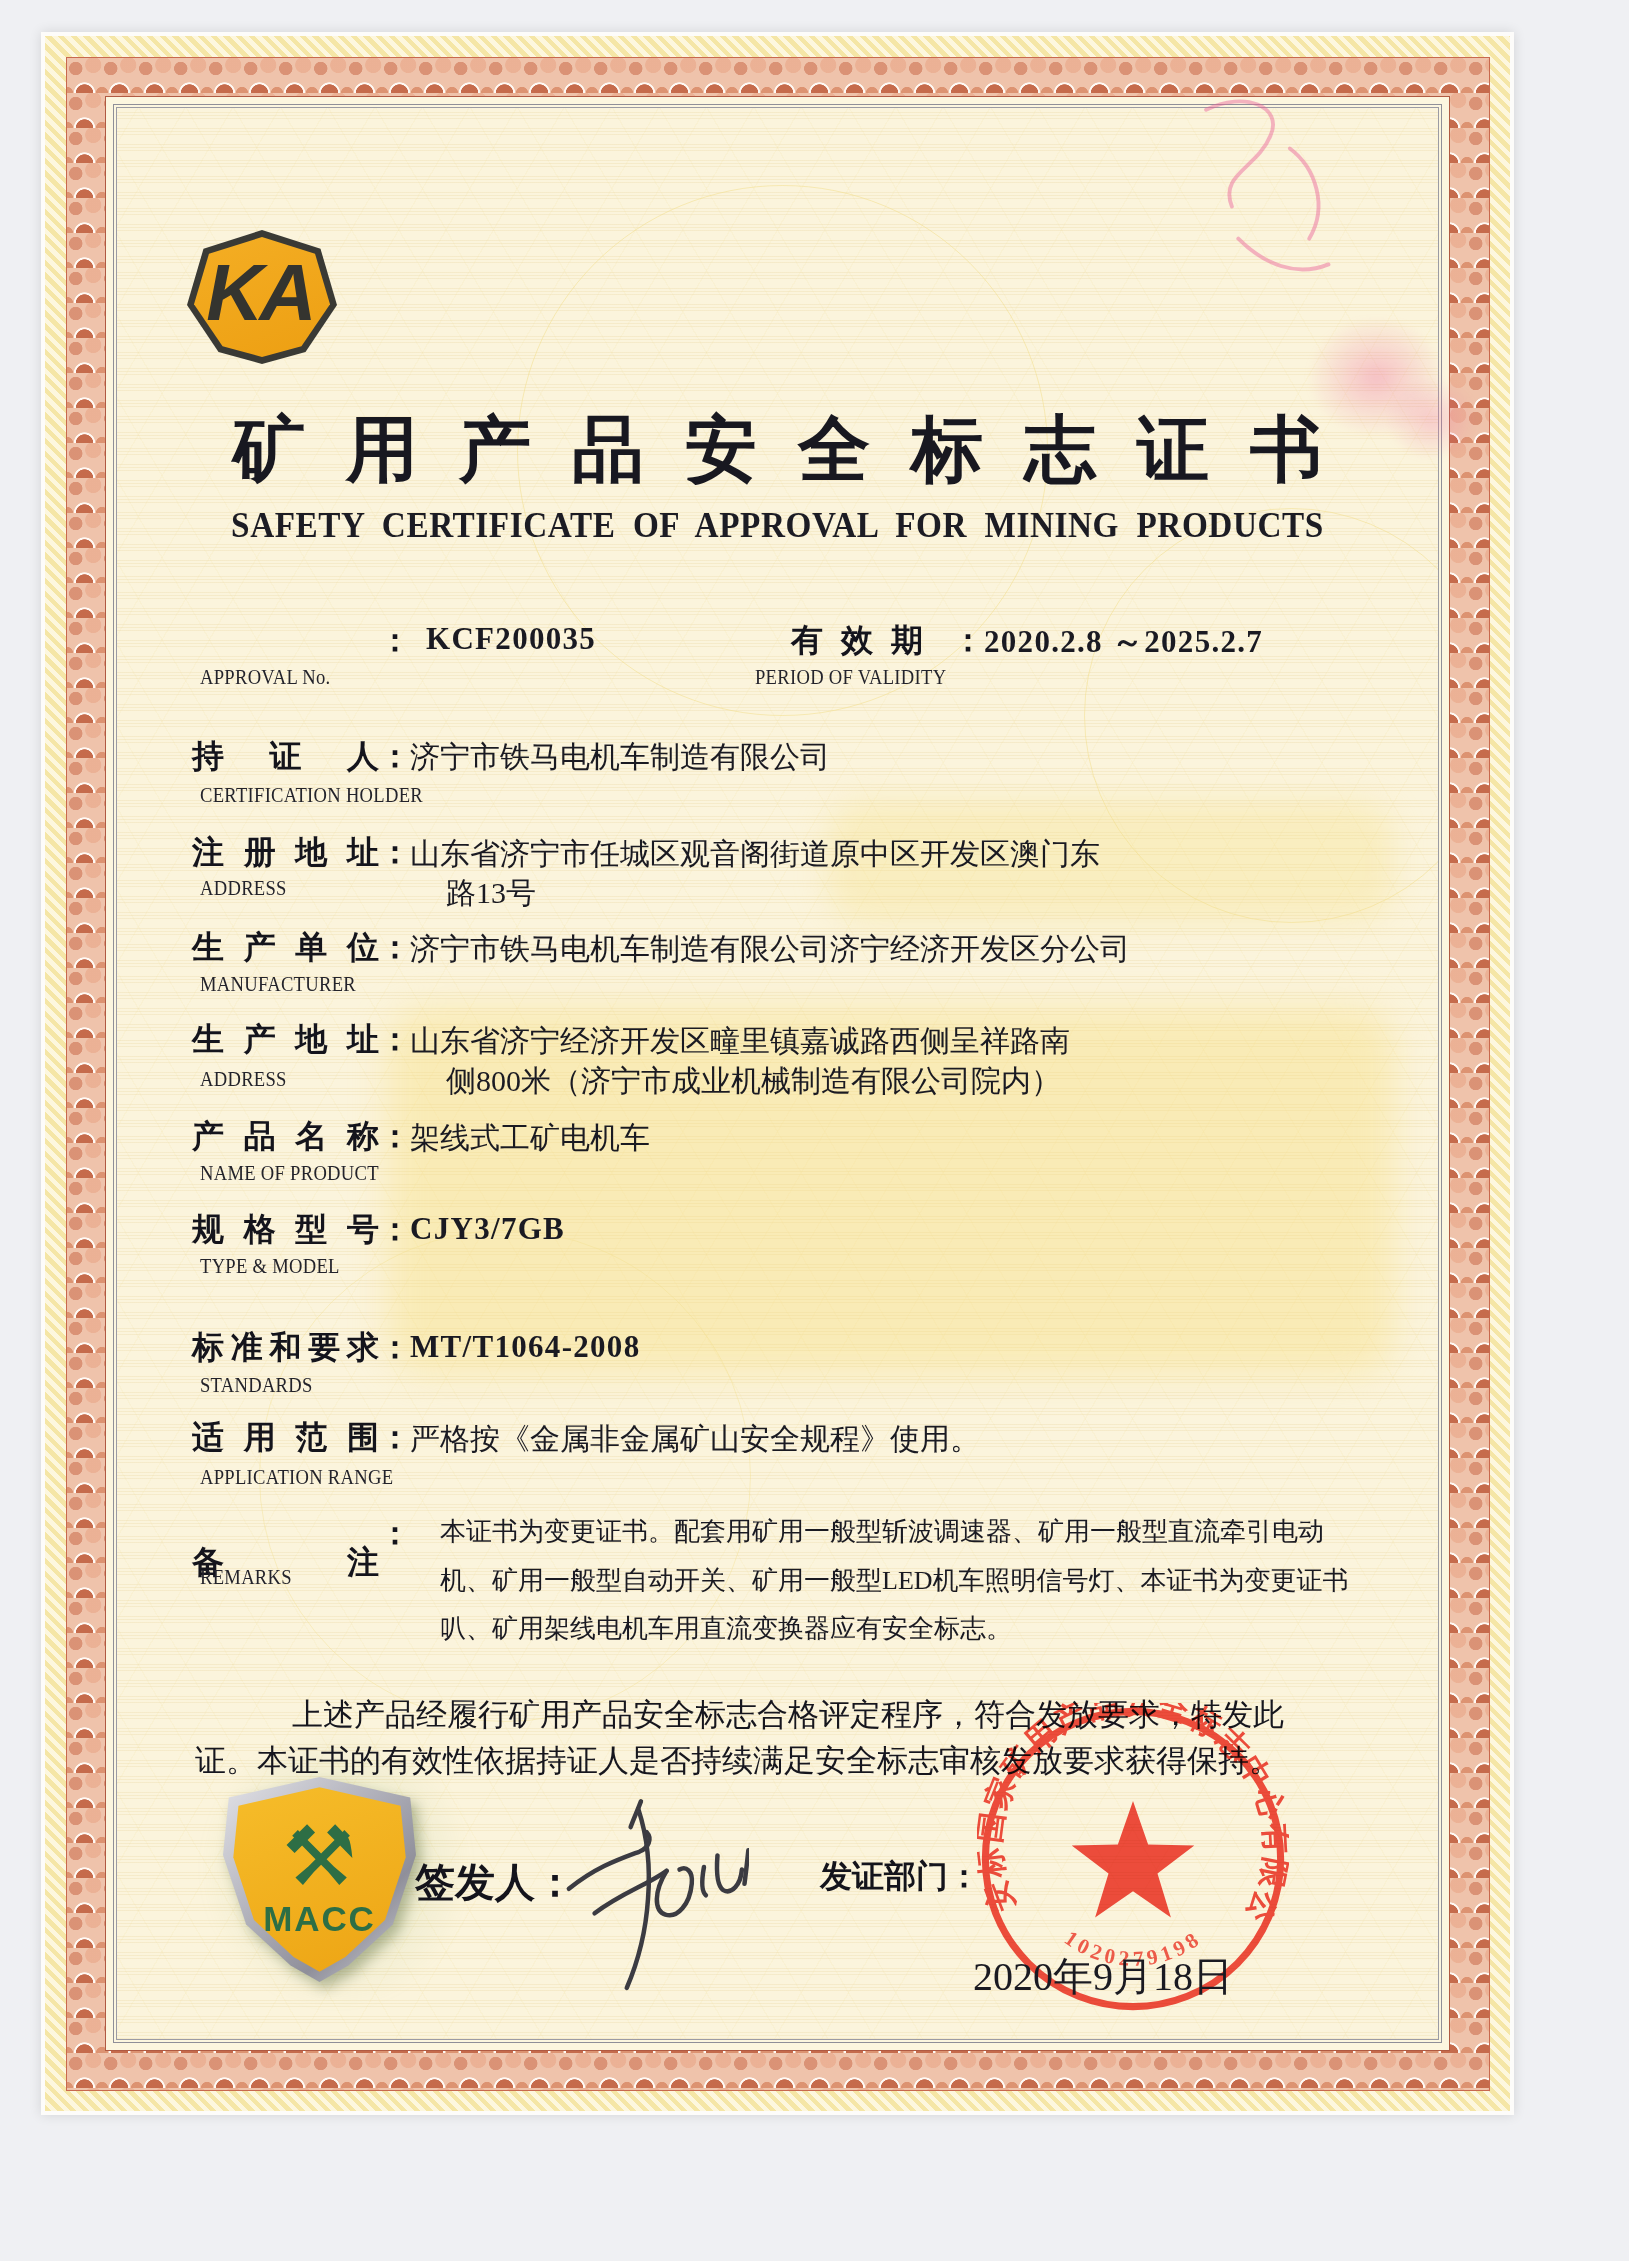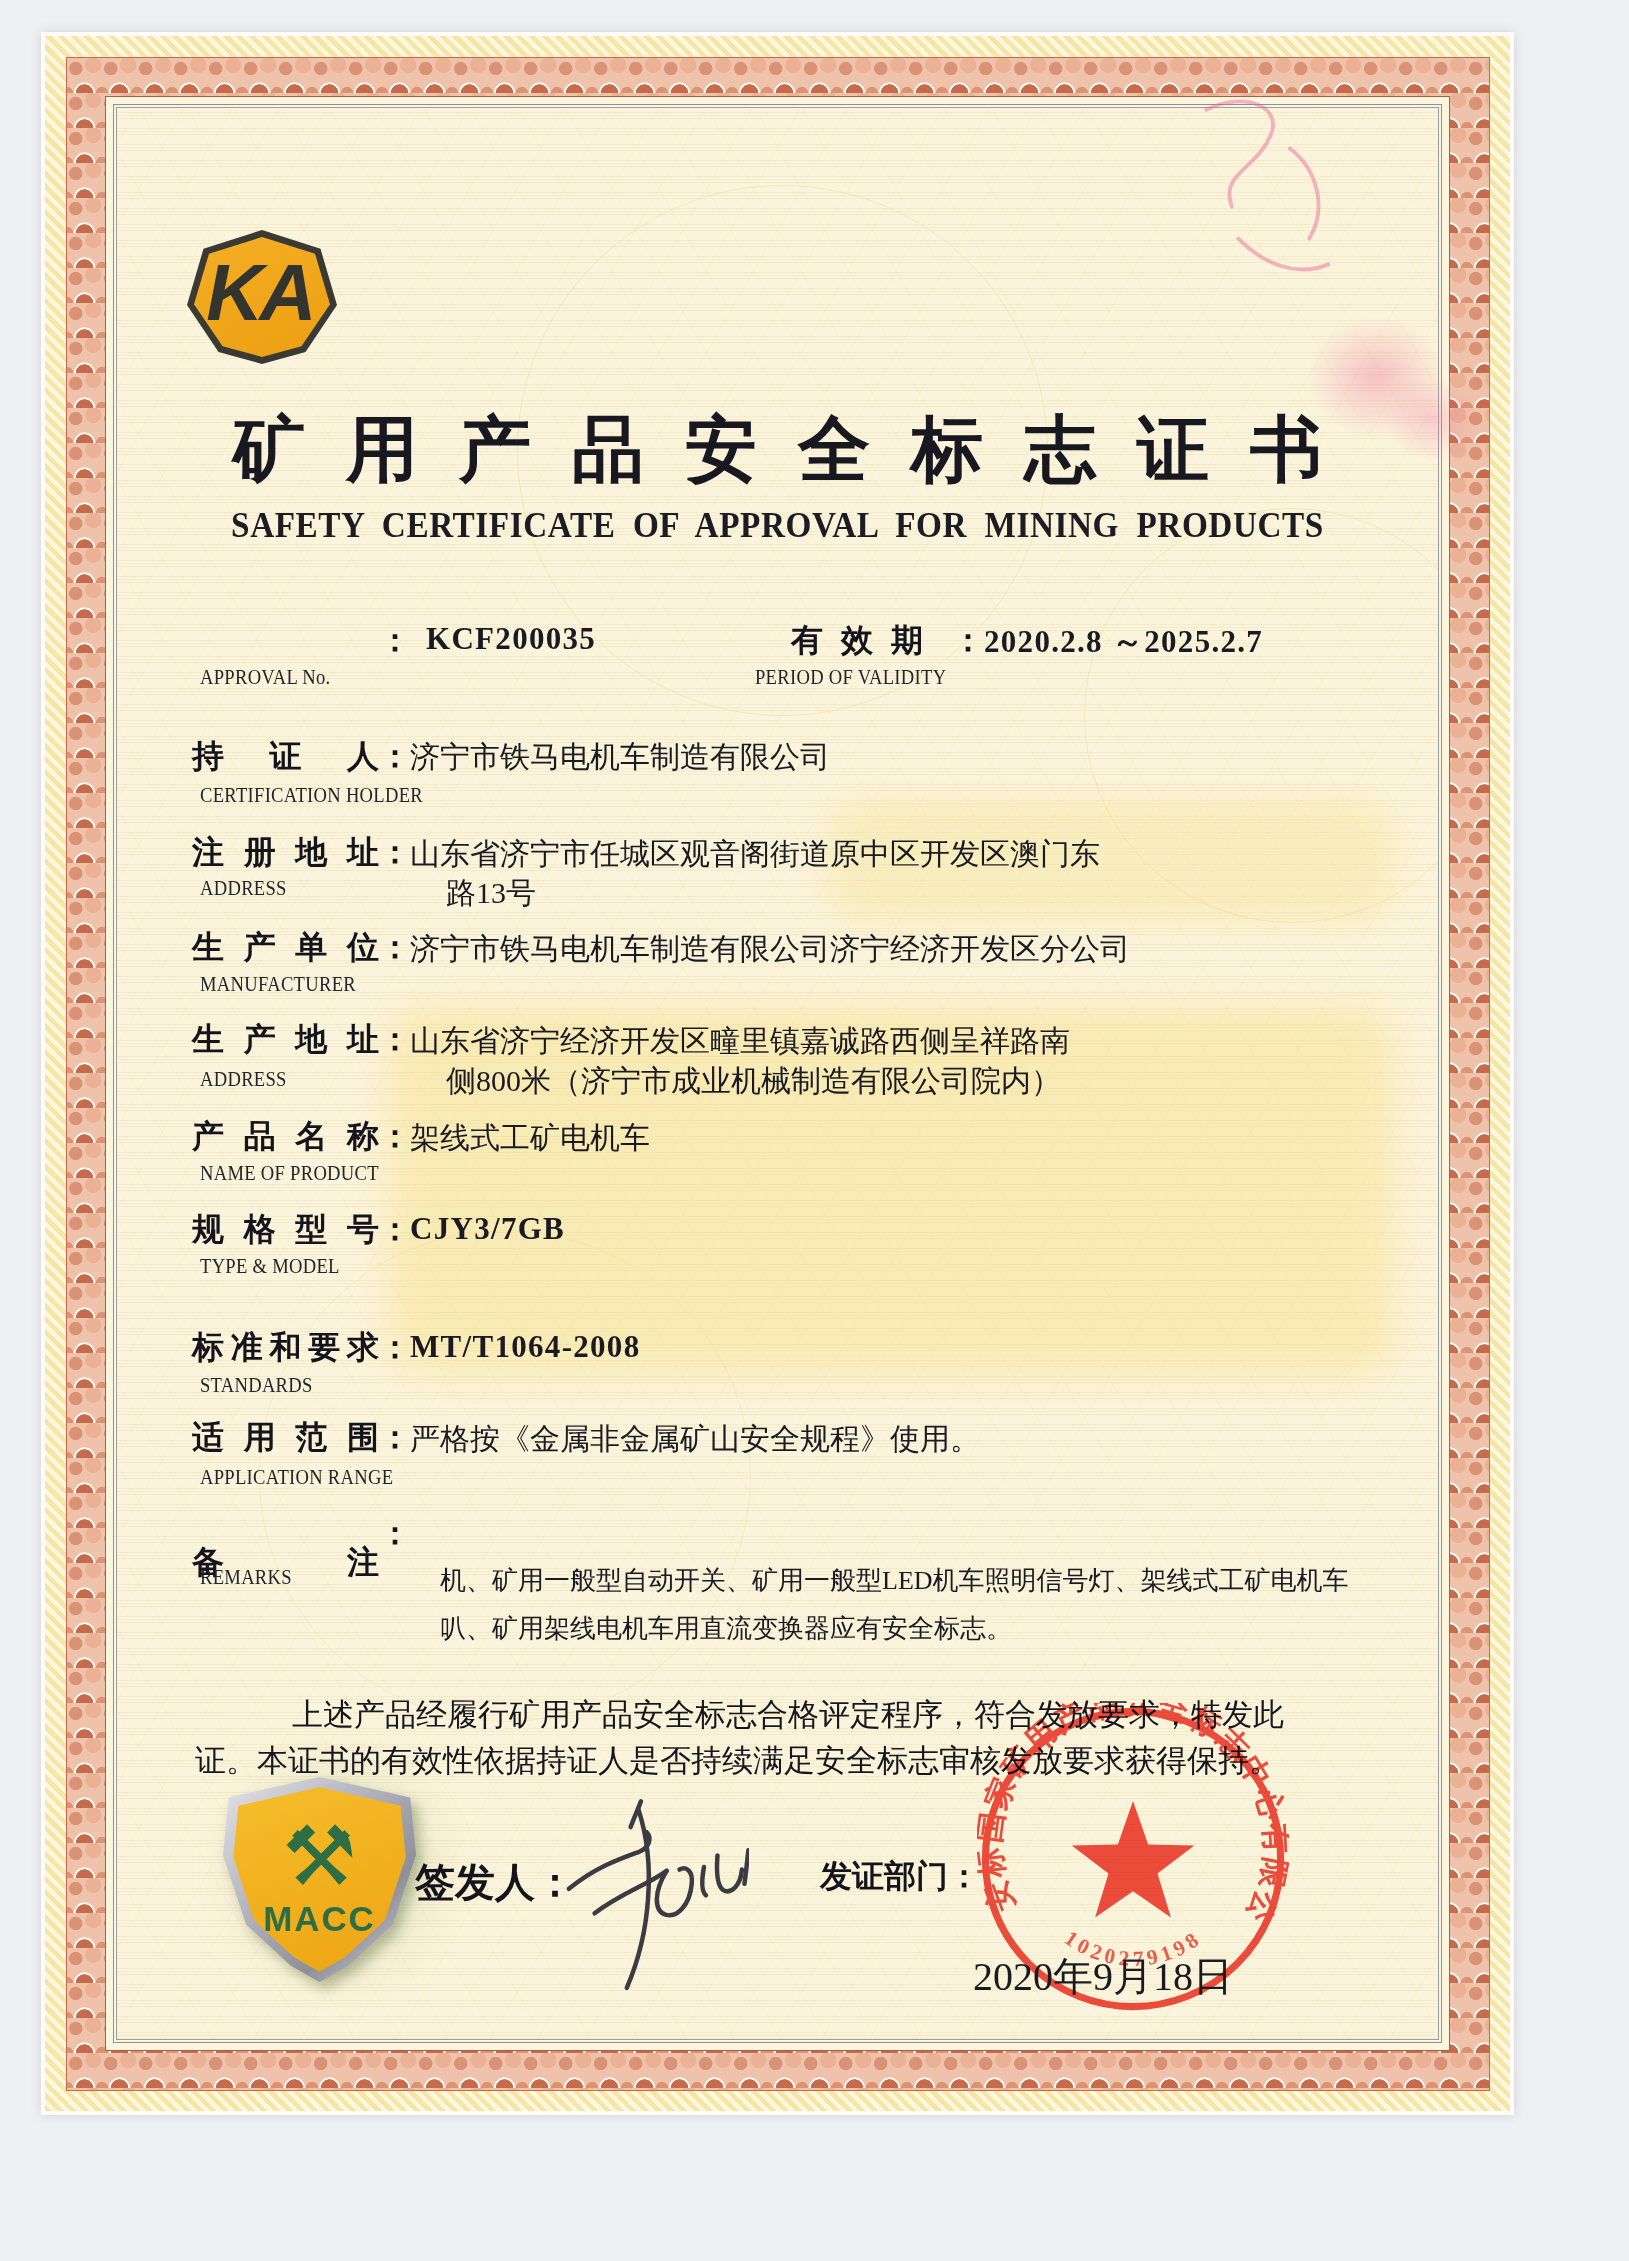--- a/index.html
+++ b/index.html
@@ -212,21 +212,22 @@
     <span class="val-lat" style="left:293px;top:1221px;">MT/T1064-2008</span>
     <span class="sub" style="left:83px;top:1266px;">STANDARDS</span>
 
     <span class="lab" style="left:75px;top:1308px;">适用范围</span>
     <span class="col" style="left:262px;top:1308px;">：</span>
     <span class="val" style="left:293px;top:1311px;">严格按《金属非金属矿山安全规程》使用。</span>
     <span class="sub" style="left:83px;top:1358px;">APPLICATION RANGE</span>
 
     <span class="lab" style="left:75px;top:1404px;margin-top:29px;">备注</span>
     <span class="col" style="left:262px;top:1404px;">：</span>
-    <span class="rem" style="left:323px;top:1455px;">机、矿用一般型自动开关、矿用一般型LED机车照明信号灯、架线式工矿电机车</span>
+    <span class="rem" style="left:323px;top:1406px;">本证书为变更证书。配套用矿用一般型斩波调速器、矿用一般型直流牵引电动</span>
+    <span class="rem" style="left:323px;top:1455px;">机、矿用一般型自动开关、矿用一般型LED机车照明信号灯、本证书为变更证书</span>
     <span class="rem" style="left:323px;top:1503px;">叭、矿用架线电机车用直流变换器应有安全标志。</span>
     <span class="sub" style="left:83px;top:1458px;">REMARKS</span>
 
     <span class="closing" style="left:175px;top:1586px;">上述产品经履行矿用产品安全标志合格评定程序，符合发放要求，特发此</span>
     <span class="closing" style="left:78px;top:1632px;">证。本证书的有效性依据持证人是否持续满足安全标志审核发放要求获得保持。</span>
 
     <div class="macc">
       <div class="macc-outer"></div>
       <div class="macc-inner">
         <span class="macc-emblem">⚒</span>

